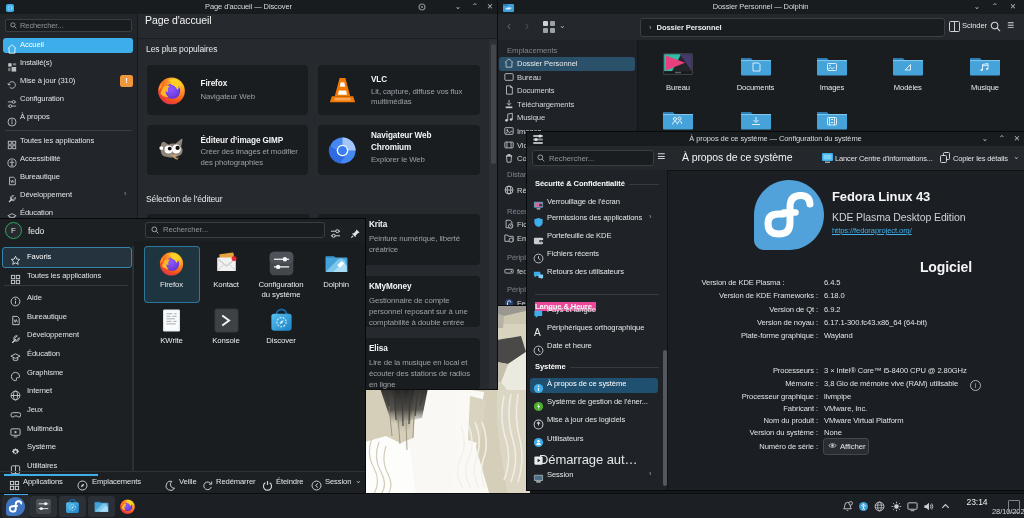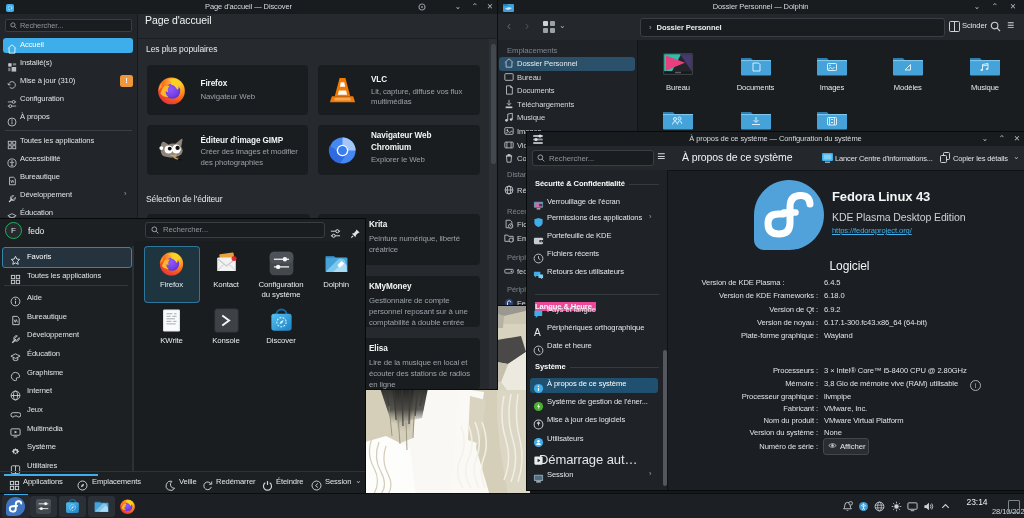--- a/index.html
+++ b/index.html
@@ -576,21 +576,21 @@
 <g fill="none" stroke="#fff" stroke-width="7" stroke-linecap="round">
 <path d="M46.5 15.5 q-10.5 0 -10.5 11.5 v16 q0 11 -11 11 q-11 0 -11 -10.5 q0 -9.5 10.5 -9.5 l5 0"></path>
 <path d="M46.5 15.5 q9 0.2 9.5 8.5"></path>
 </g>
 <path d="M30 32.5 l11.5 0" stroke="#fff" stroke-width="6.5" stroke-linecap="round"></path>
 </svg>
       </div>
 <div class="a" style="left:164px;top:19px;color:#f3f5f6;font-size:13px;font-weight:bold">Fedora Linux 43</div>
 <div class="a" style="left:164px;top:41px;color:#cdd2d6;font-size:10.5px">KDE Plasma Desktop Edition</div>
 <div class="a" style="left:164px;top:56px;color:#41b0ea;font-size:7.6px;text-decoration:underline">https://fedoraproject.org/</div>
-<div class="a" style="left:59px;top:89px;width:245px;text-align:center;color:#f3f5f6;font-size:12px;font-weight:normal">Logiciel</div>
+<div class="a" style="left:59px;top:89px;width:245px;text-align:right;color:#f3f5f6;font-size:14px;font-weight:bold">Logiciel</div>
 <div class="a" style="left:0;top:108px;width:150px;text-align:center;color:#dfe3e6;font-size:7.6px;white-space:nowrap">Version de KDE Plasma&nbsp;:</div>
       <div class="a" style="left:156px;top:108px;color:#dfe3e6;font-size:7.6px;white-space:nowrap">6.4.5</div>
 <div class="a" style="left:0;top:121.3px;width:150px;text-align:right;color:#dfe3e6;font-size:7.6px;white-space:nowrap">Version de KDE Frameworks&nbsp;:</div>
       <div class="a" style="left:156px;top:121.3px;color:#dfe3e6;font-size:7.6px;white-space:nowrap">6.18.0</div>
 <div class="a" style="left:0;top:134.5px;width:150px;text-align:right;color:#dfe3e6;font-size:7.6px;white-space:nowrap">Version de Qt&nbsp;:</div>
       <div class="a" style="left:156px;top:134.5px;color:#dfe3e6;font-size:7.6px;white-space:nowrap">6.9.2</div>
 <div class="a" style="left:0;top:147.8px;width:150px;text-align:right;color:#dfe3e6;font-size:7.6px;white-space:nowrap">Version de noyau&nbsp;:</div>
       <div class="a" style="left:156px;top:147.8px;color:#dfe3e6;font-size:7.6px;white-space:nowrap">6.17.1-300.fc43.x86_64 (64-bit)</div>
 <div class="a" style="left:0;top:161px;width:150px;text-align:right;color:#dfe3e6;font-size:7.6px;white-space:nowrap">Plate-forme graphique&nbsp;:</div>
       <div class="a" style="left:156px;top:161px;color:#dfe3e6;font-size:7.6px;white-space:nowrap">Wayland</div>

